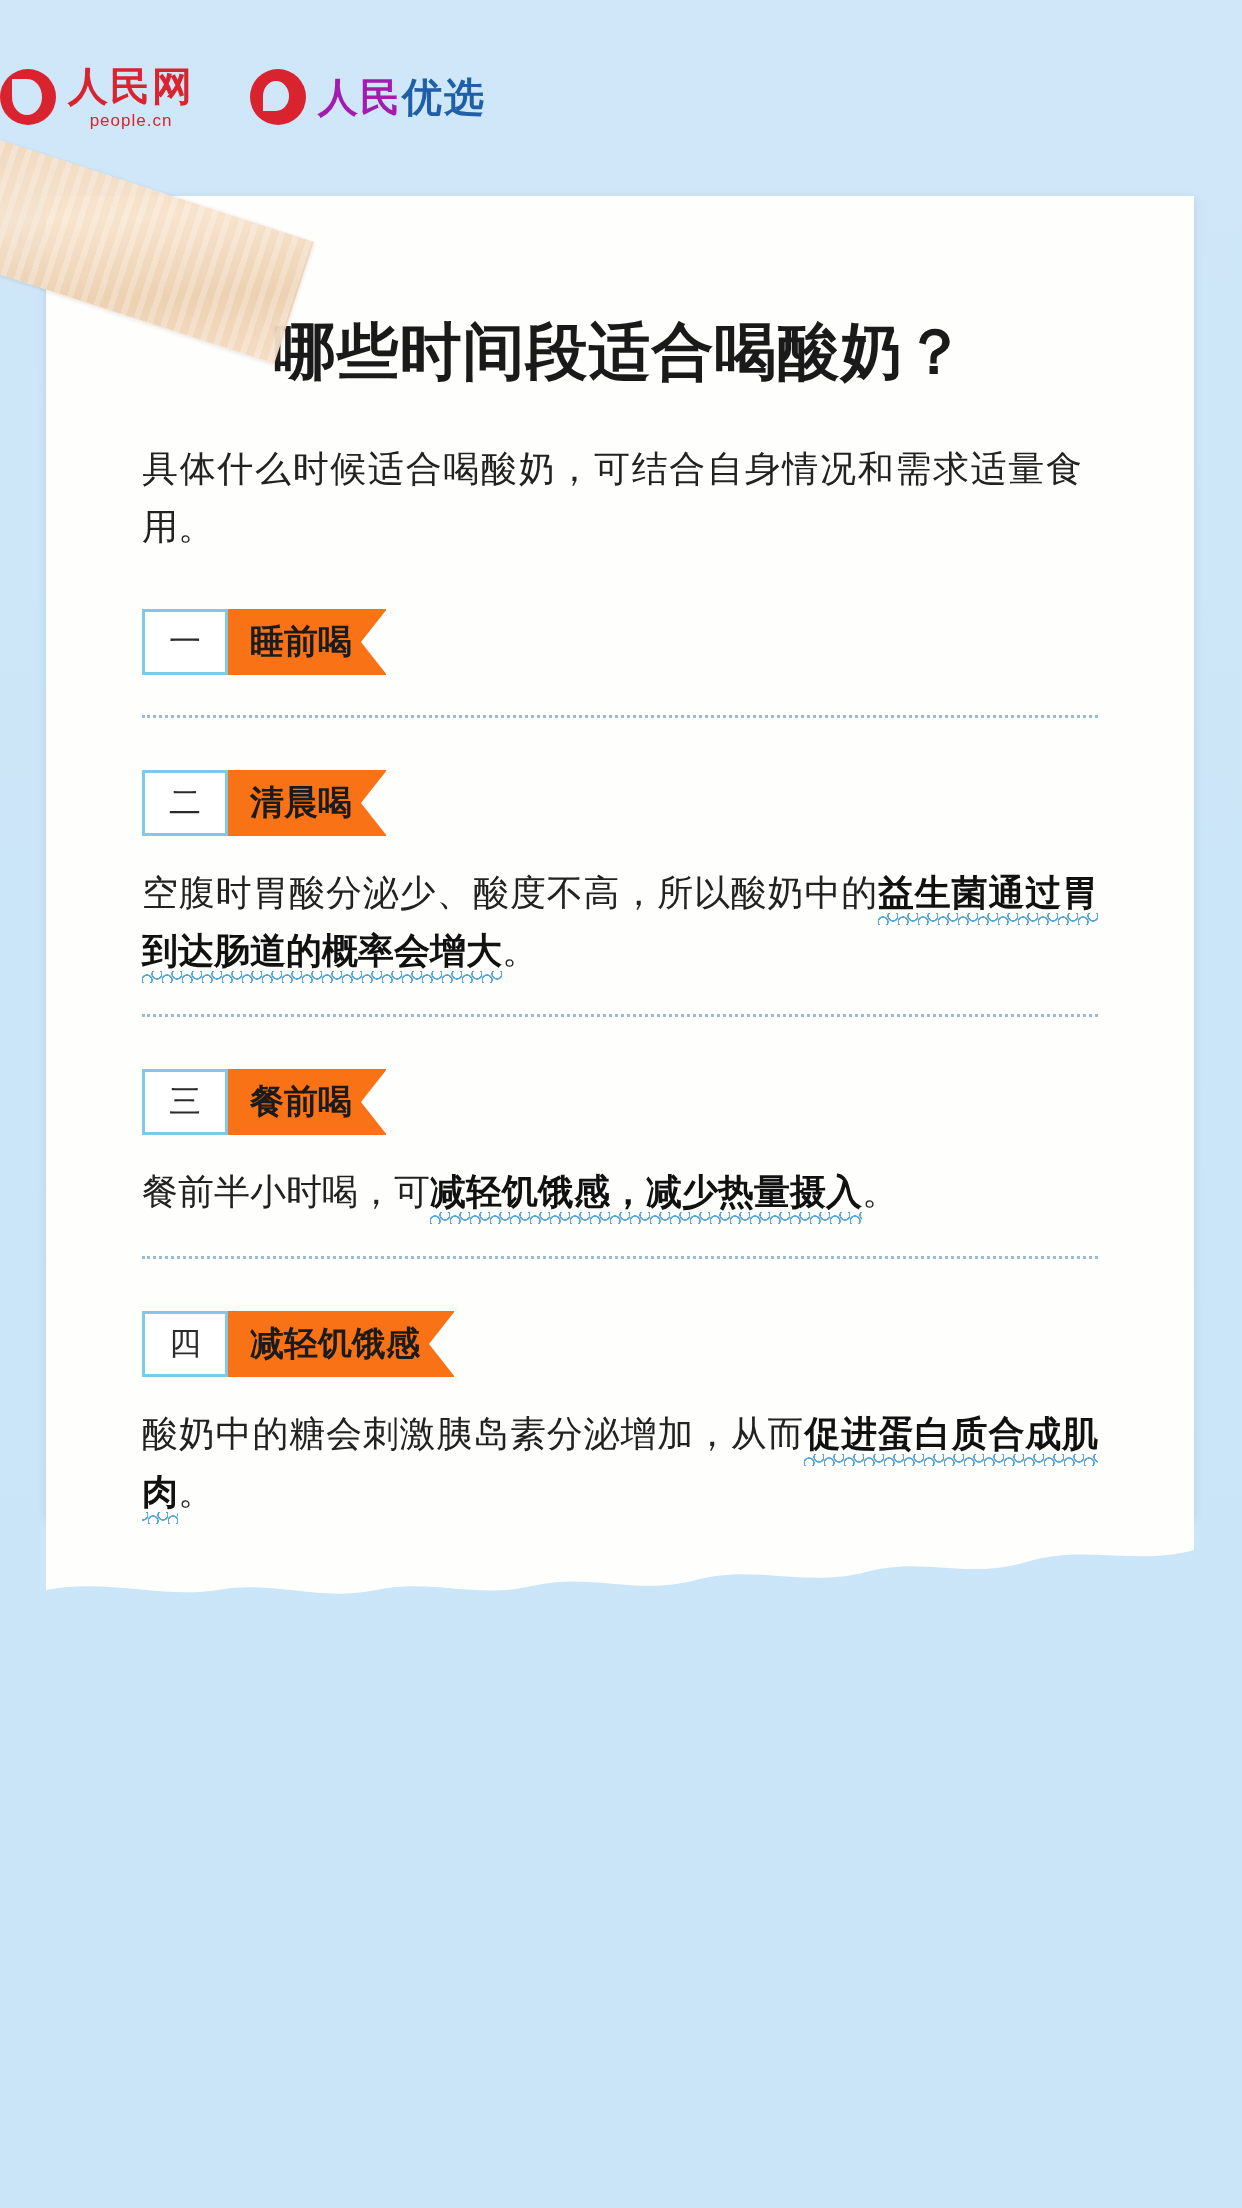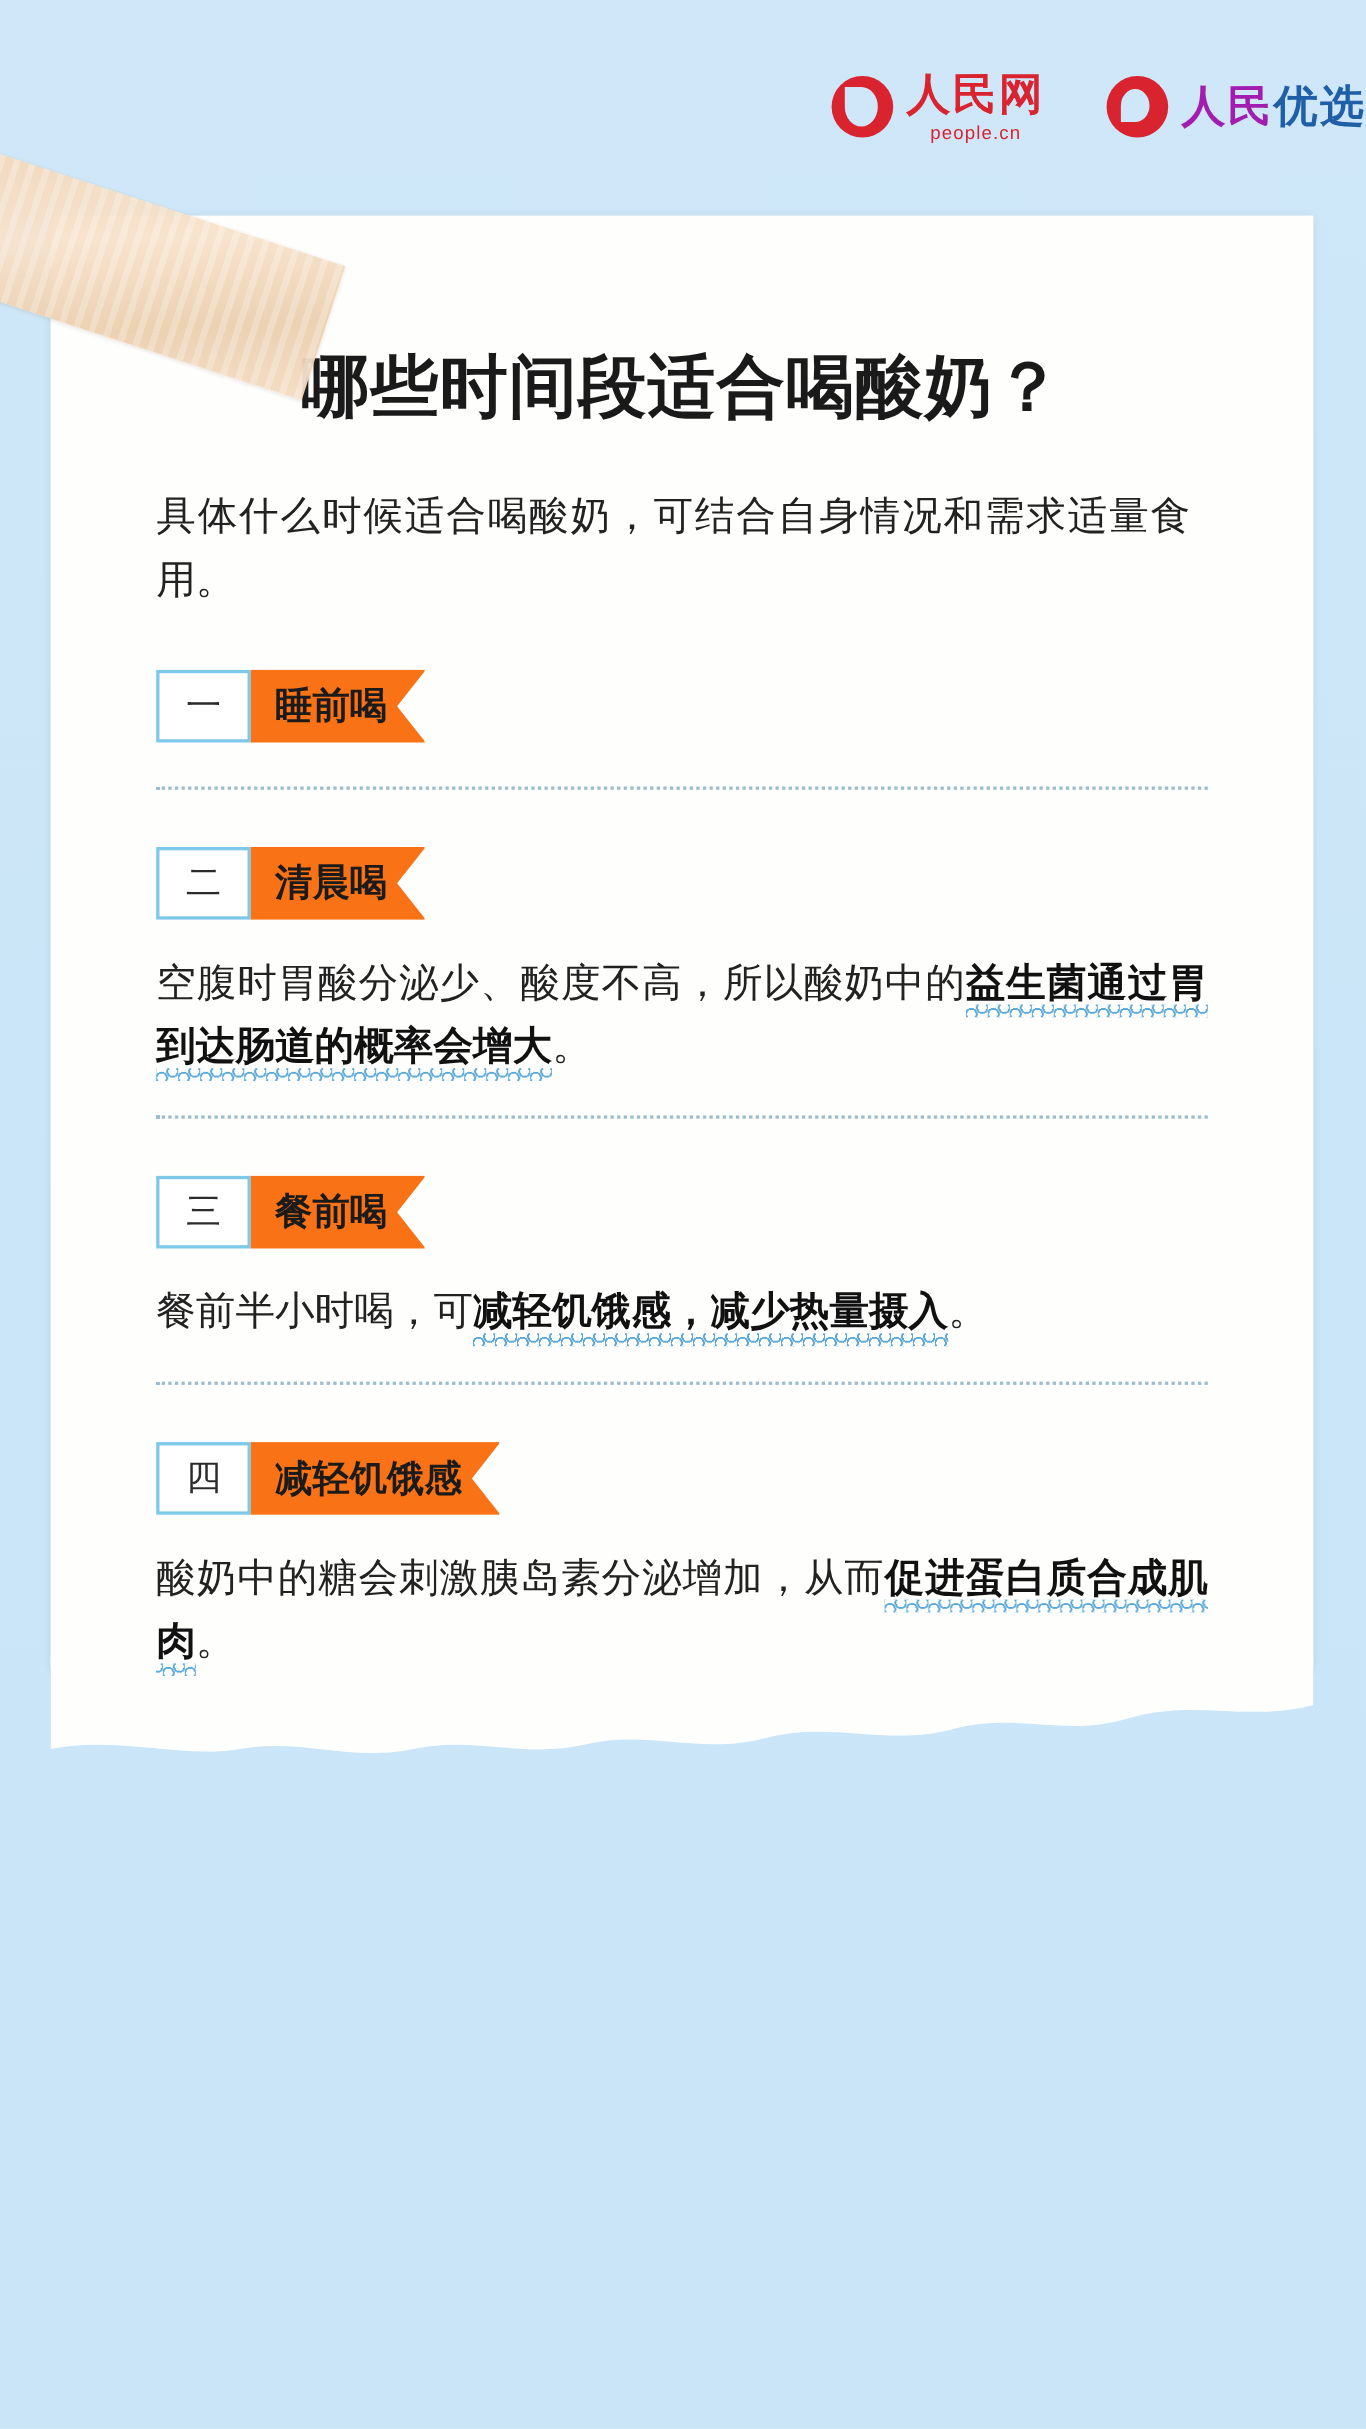--- a/index.html
+++ b/index.html
@@ -24,21 +24,21 @@
 
   
   .header {
     position: absolute;
     top: 52px;
     left: 0;
     width: 100%;
     height: 90px;
     display: flex;
     align-items: center;
-    justify-content: flex-end;
+    justify-content: flex-start;
     gap: 56px;
   }
   .logo-block {
     display: flex;
     align-items: center;
     gap: 12px;
   }
   .logo-mark {
     width: 56px;
     height: 56px;

